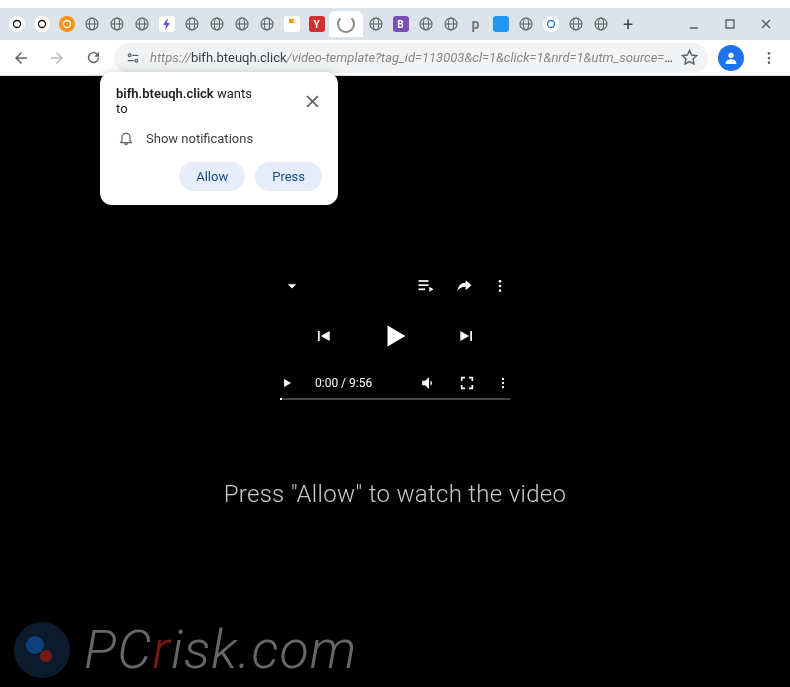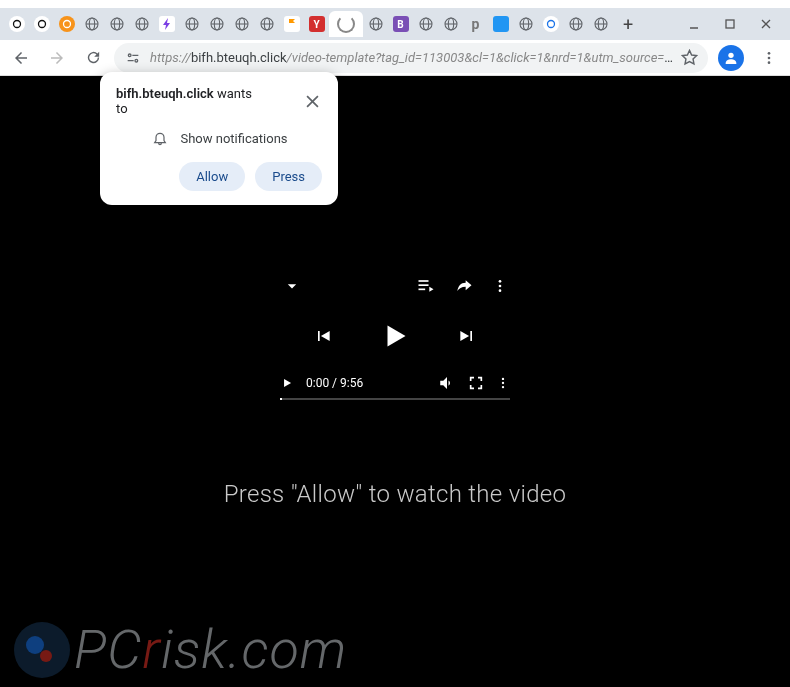--- a/index.html
+++ b/index.html
@@ -31,47 +31,47 @@
 .star { color:#5f6368; cursor:pointer; }
 .avatar { width:26px; height:26px; border-radius:50%; background:#1a73e8; cursor:pointer; margin:0 4px; display:flex; align-items:center; justify-content:center; color:#fff; }
 .menu3 { width:30px; height:30px; display:flex; align-items:center; justify-content:center; cursor:pointer; color:#5f6368; }
 
 
 .permprompt { position:absolute; top:72px; left:100px; width:238px; background:#fff; border-radius:12px; box-shadow:0 2px 12px rgba(0,0,0,0.25); padding:14px 16px 14px 16px; z-index:50; }
 .pp-header { display:flex; align-items:center; justify-content:flex-start; margin-bottom:10px;gap:48px; }
 .pp-title { font-size:13px; color:#202124; }
 .pp-title b { font-weight:600; }
 .pp-close { cursor:pointer; color:#5f6368; width:20px; height:20px; display:flex; align-items:center; justify-content:center; }
-.pp-body { display:flex; align-items:center; gap:12px; padding:4px 0 16px 2px;justify-content:center; }
+.pp-body { display:flex; align-items:center; gap:12px; padding:4px 0 16px 2px; }
 .pp-body svg { width:16px; height:16px; color:#5f6368; }
 .pp-text { font-size:13px; color:#3c4043; }
 .pp-buttons { display:flex; justify-content:flex-end; gap:10px; }
 .pp-btn { padding:7px 17px; border-radius:18px; border:none; background:#e5edf8; color:#1a4b8c; font-size:13px; cursor:pointer;text-align:right; }
 
 
 .content { position:absolute; top:76px; left:0; right:0; bottom:0; background:#000; display:flex; flex-direction:column; align-items:center; }
 
 
 .player { margin-top:200px; width:230px; color:#fff; }
 .toprow { display:flex; justify-content:space-between; align-items:center; height:28px; padding:0 2px 8px 2px; }
 .toprow .chev { color:#fff; }
 .toprow .right { display:flex; gap:18px; align-items:center; }
 .midrow { display:flex; justify-content:center; align-items:center; gap:44px; padding:14px 0; }
 .playbig svg { width:36px; height:36px; }
 .skip svg { width:20px; height:20px; }
-.botrow { display:flex; align-items:center; gap:12px; font-size:12px; padding-top:6px; }
+.botrow { display:flex; align-items:center; gap:21px; font-size:12px; padding-top:6px; }
 .times { flex:1; }
 .botrow .ric { cursor:pointer; }
 .progress { height:2px; background:#444; margin-top:6px; position:relative; }
 .progress .fill { height:100%; width:1%; background:#fff; }
 
 .instruction { color:#c9c9c9; font-size:24px; font-weight:300; margin-top:80px; letter-spacing:0.3px; }
 
 
-.watermark { position:absolute; bottom:6px; left:14px; right:14px; display:flex; align-items:center; gap:4px; opacity:0.55; pointer-events:none;text-align:right; }
+.watermark { position:absolute; bottom:6px; left:14px; right:14px; display:flex; align-items:center; gap:14px; opacity:0.55; pointer-events:none;text-align:right; }
 .wm-badge { width:56px; height:56px; border-radius:50%; background:#16324f; position:relative; flex-shrink:0; }
 .wm-badge::before { content:''; position:absolute; width:18px; height:18px; border-radius:50%; background:#1a73e8; top:14px; left:12px; }
 .wm-badge::after { content:''; position:absolute; width:12px; height:12px; border-radius:50%; background:#d93025; top:28px; left:26px; }
 .wm-text { color:#b8bdc2; font-size:54px; font-style:italic; font-weight:300; letter-spacing:1px; font-family:Georgia,serif; }
 .wm-text .r { color:#d93025; }
 
 svg { display:block; }
 </style>
 </head>
 <body>

